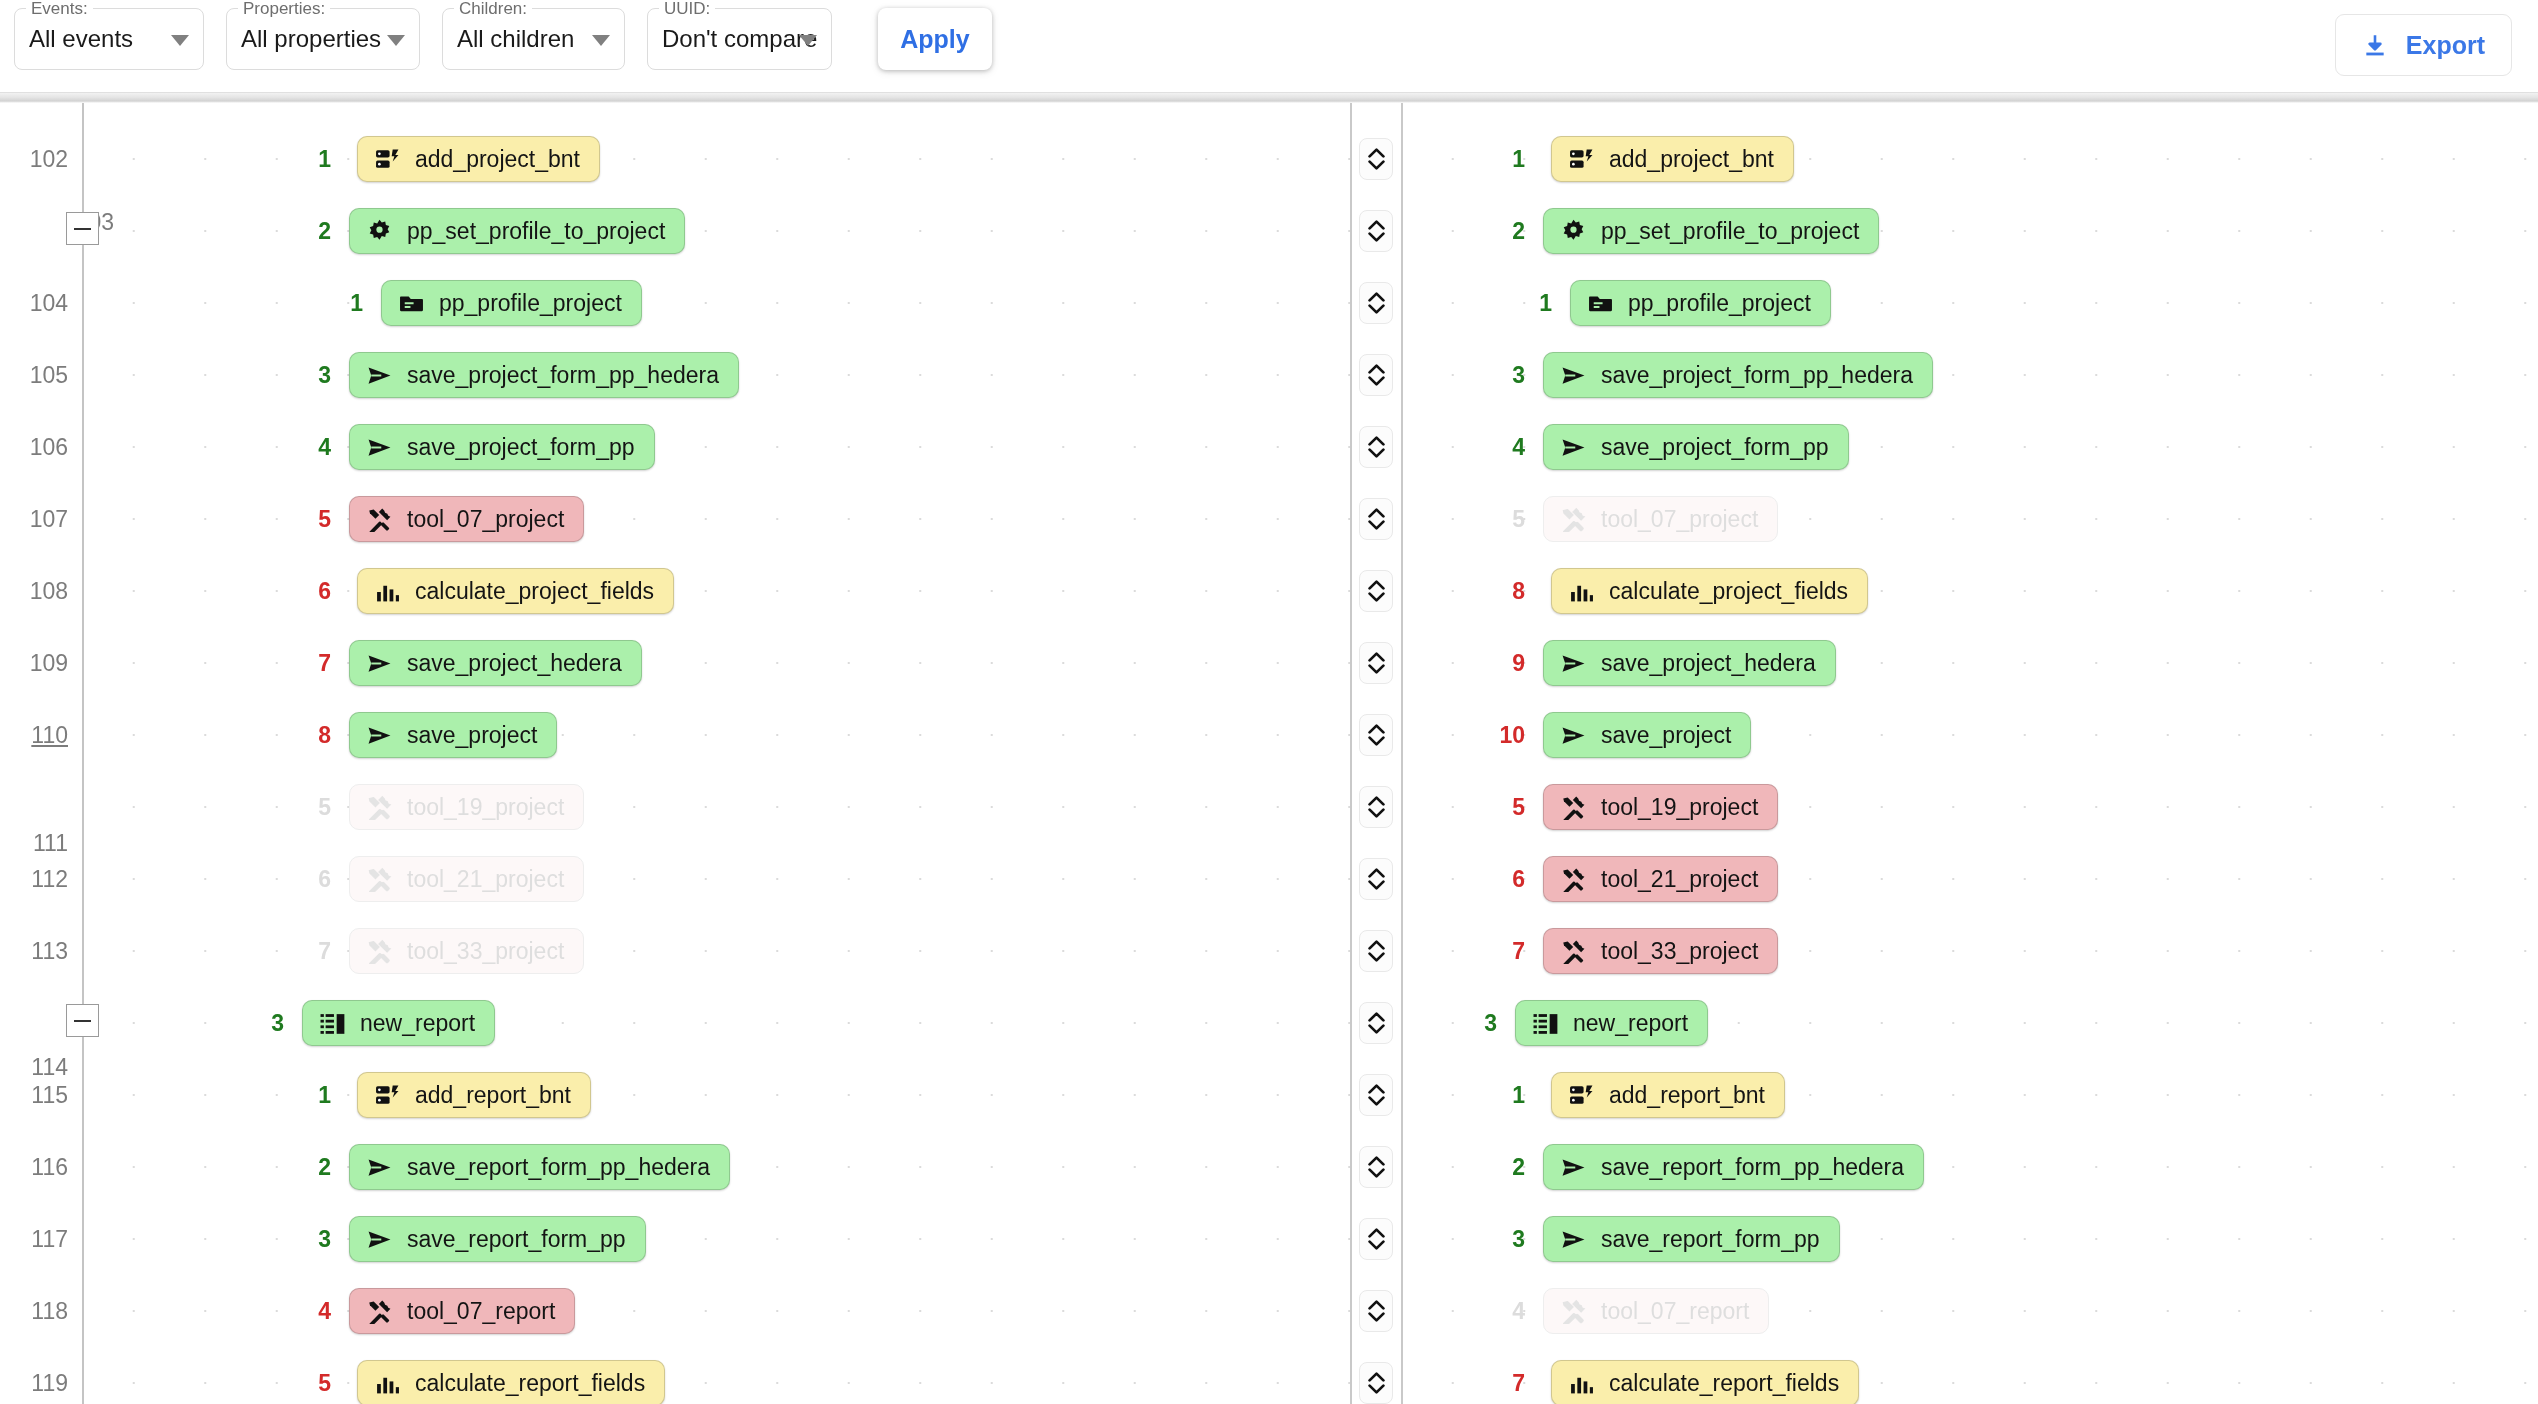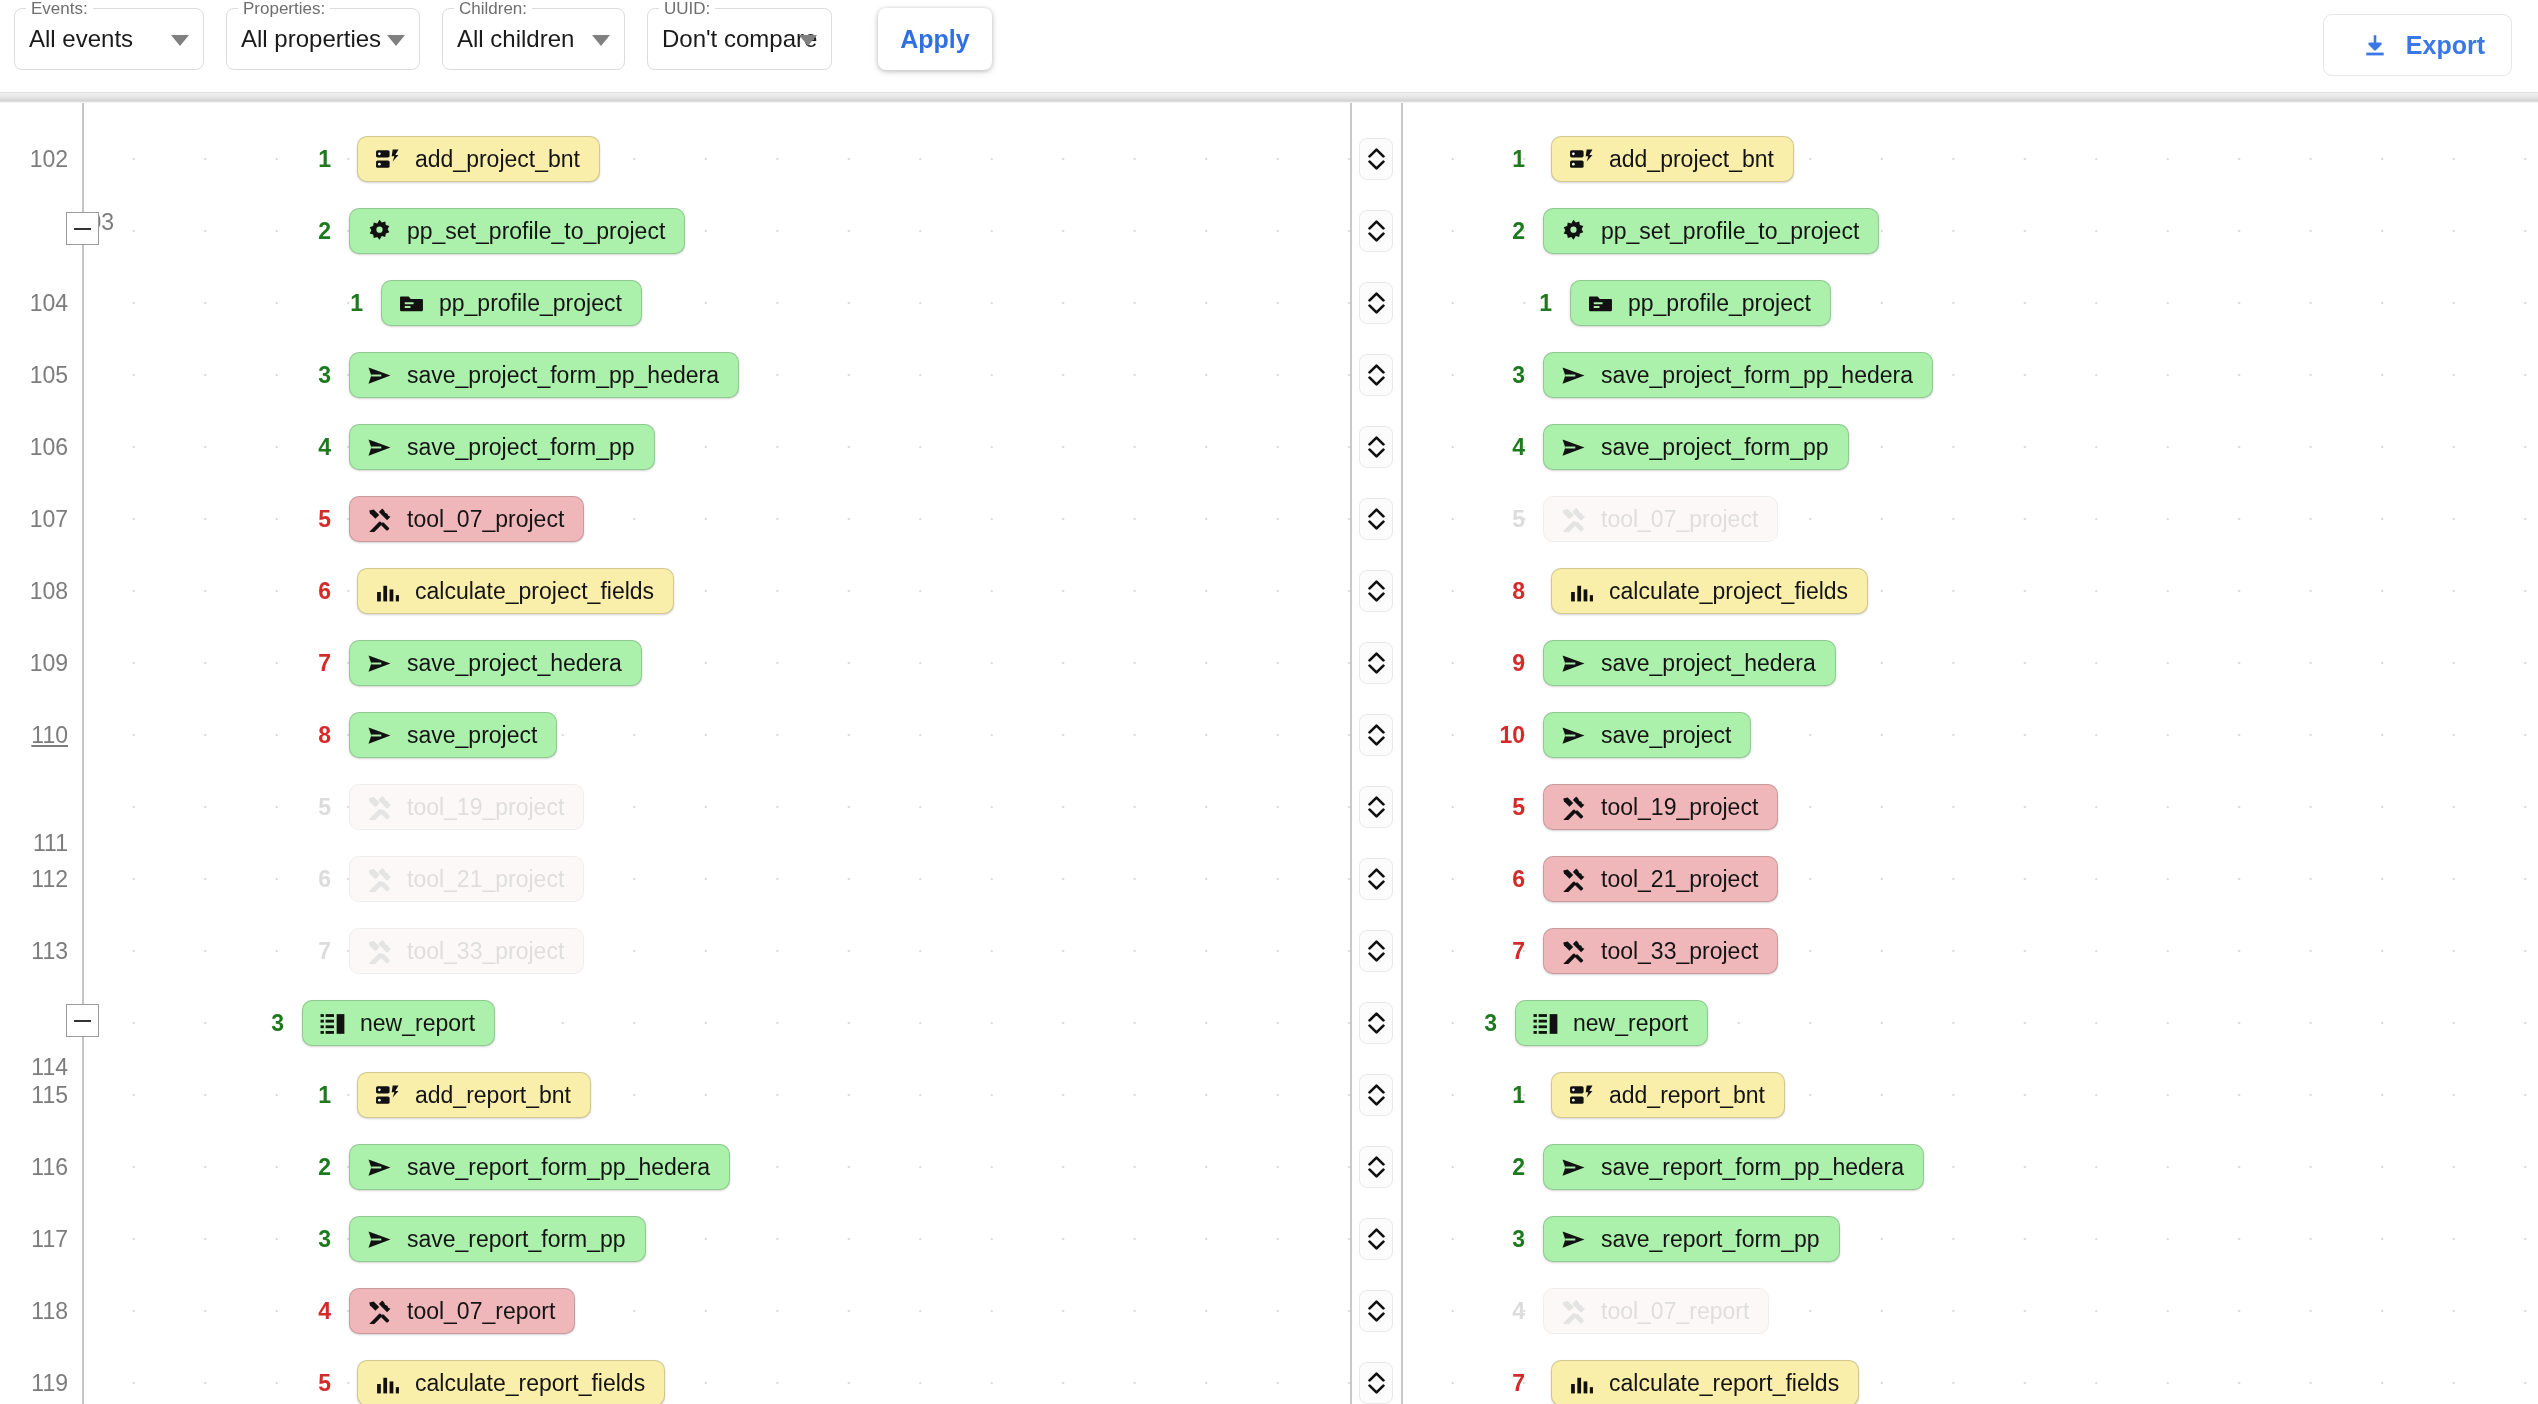--- a/index.html
+++ b/index.html
@@ -81,21 +81,21 @@
     font-weight: 700;
     font-family: "Liberation Sans", sans-serif;
     cursor: pointer;
   }
 
   #export-btn {
     position: absolute;
     right: 26px;
     top: 14px;
     height: 62px;
-    padding: 0 26px 0 38px;
+    padding: 0 26px 0 26px;
     display: flex;
     align-items: center;
     gap: 18px;
     border: 1px solid #e6e6e6;
     border-radius: 9px;
     background: #fff;
     cursor: pointer;
   }
   #export-btn .exp-label {
     color: #3b78e7;

